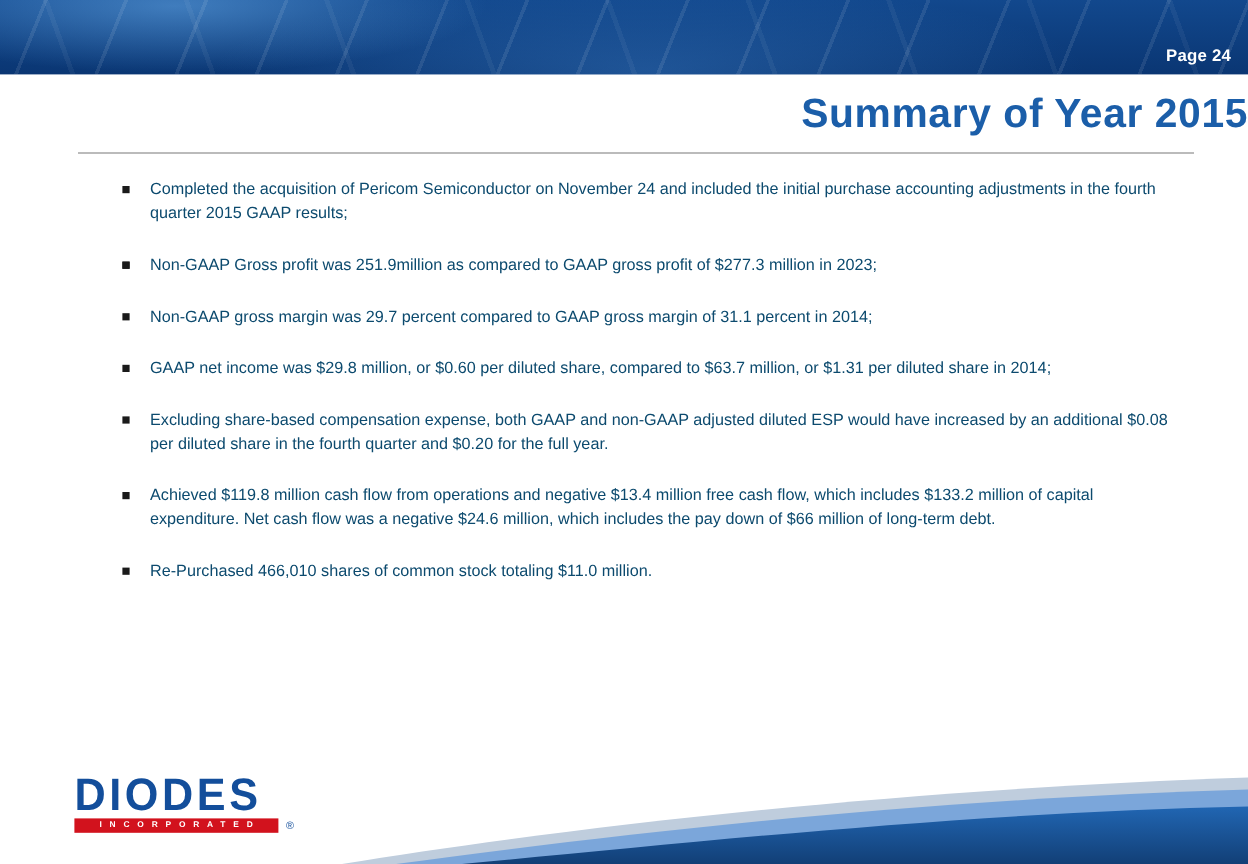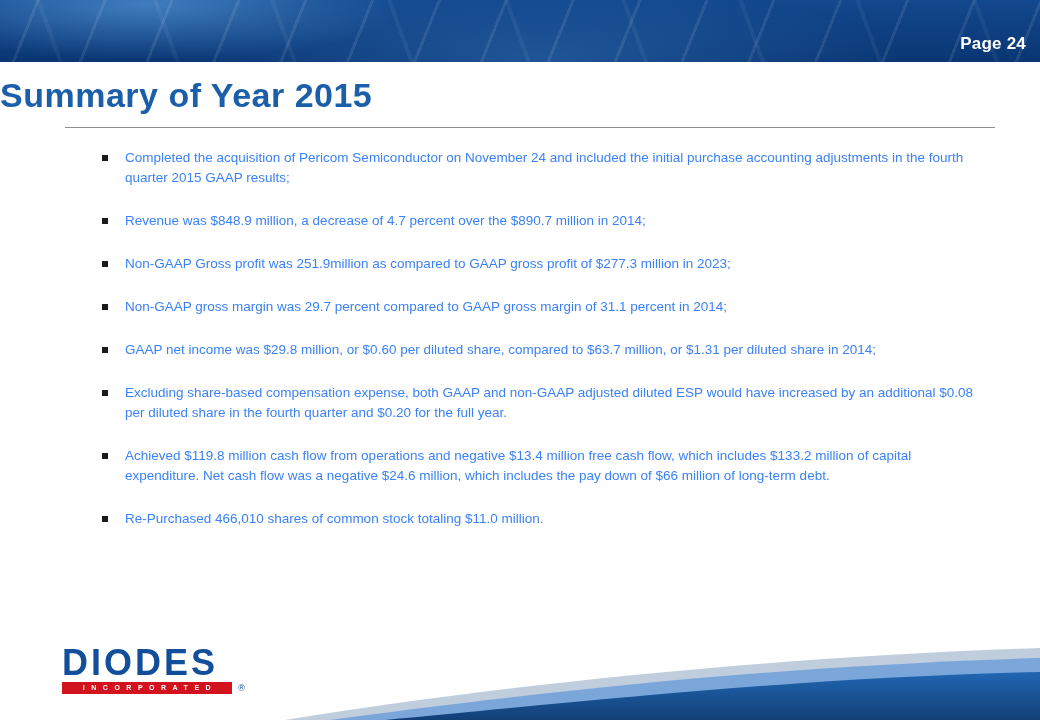--- a/index.html
+++ b/index.html
@@ -26,29 +26,29 @@
     background:
       repeating-linear-gradient(112deg, transparent 0 34px, rgba(255,255,255,0.10) 34px 37px, transparent 37px 62px),
       repeating-linear-gradient(70deg, transparent 0 55px, rgba(255,255,255,0.06) 55px 59px, transparent 59px 110px);
     opacity: 0.9;
   }
   .page-label {
     position: absolute;
     right: 14px;
     bottom: 8px;
     color: #ffffff;
-    font-size: 17px;
+    font-size: 14px;
     font-weight: bold;
     letter-spacing: 0.2px;
   }
 
   
   .title {
     margin-top: 14px;
-    text-align: left;
+    text-align: right;
     color: #1b5ea9;
     font-size: 34px;
     line-height: 39px;
     font-weight: bold;
     letter-spacing: 0.5px;
   }
   .rule {
     margin: 12px 45px 0 65px;
     border-top: 1px solid #8f8f8f;
     height: 0;
@@ -58,21 +58,21 @@
   ul.bullets {
     list-style: none;
     margin-top: 20px;
     padding: 0 55px 0 100px;
   }
   ul.bullets li {
     position: relative;
     padding-left: 25px;
     font-size: 13.5px;
     line-height: 20px;
-    color: #3b82f6;
+    color: #0c4a6e;
     margin-bottom: 23px;
   }
   ul.bullets li:last-child { margin-bottom: 0; }
   .bullet-marker {
     position: absolute;
     left: 2px;
     top: 7px;
     width: 6px;
     height: 6px;
     background: #1a1a1a;
@@ -139,21 +139,20 @@
 <h1 class="title">Summary of Year 2015</h1>
 <div class="rule"></div>
 
 <ul class="bullets">
   <li>
     <span class="bullet-marker"></span>
     <span>Completed the acquisition of Pericom Semiconductor on November 24 and included the initial purchase accounting adjustments in the fourth quarter 2015 GAAP results;</span>
   </li>
   <li>
     <span class="bullet-marker"></span>
-    <span>Revenue was $848.9 million, a decrease of 4.7 percent over the $890.7 million in 2014;</span>
   </li>
   <li>
     <span class="bullet-marker"></span>
     <span>Non-GAAP Gross profit was 251.9million as compared to GAAP gross profit of $277.3 million in 2023;</span>
   </li>
   <li>
     <span class="bullet-marker"></span>
     <span>Non-GAAP gross margin was 29.7 percent compared to GAAP gross margin of 31.1 percent in 2014;</span>
   </li>
   <li>

